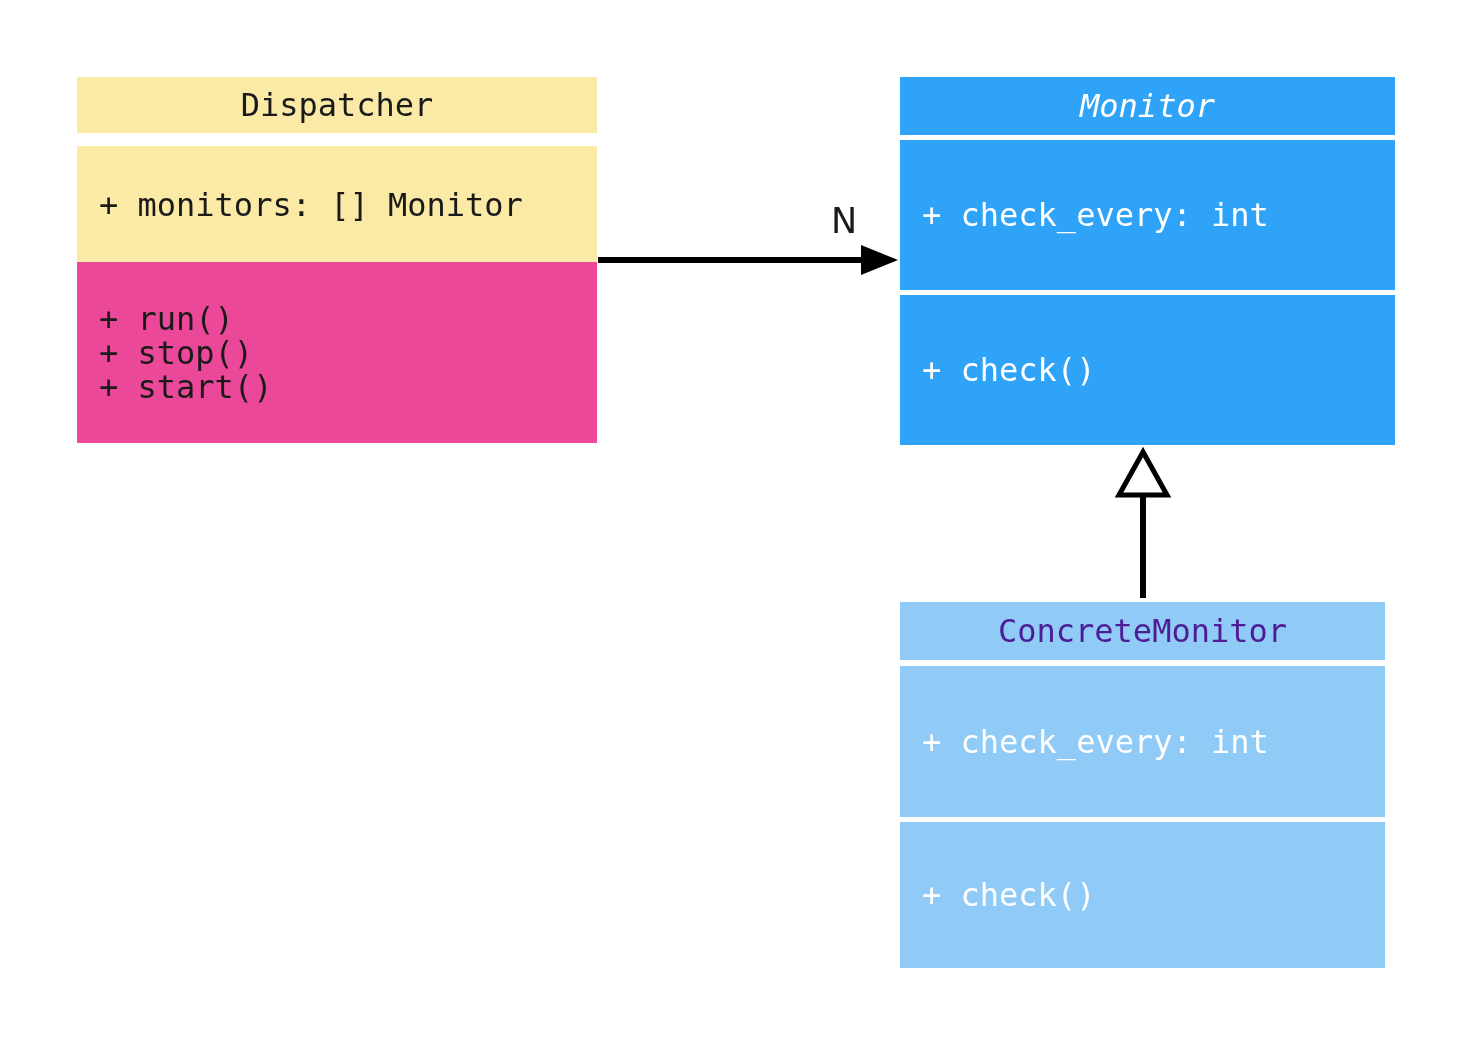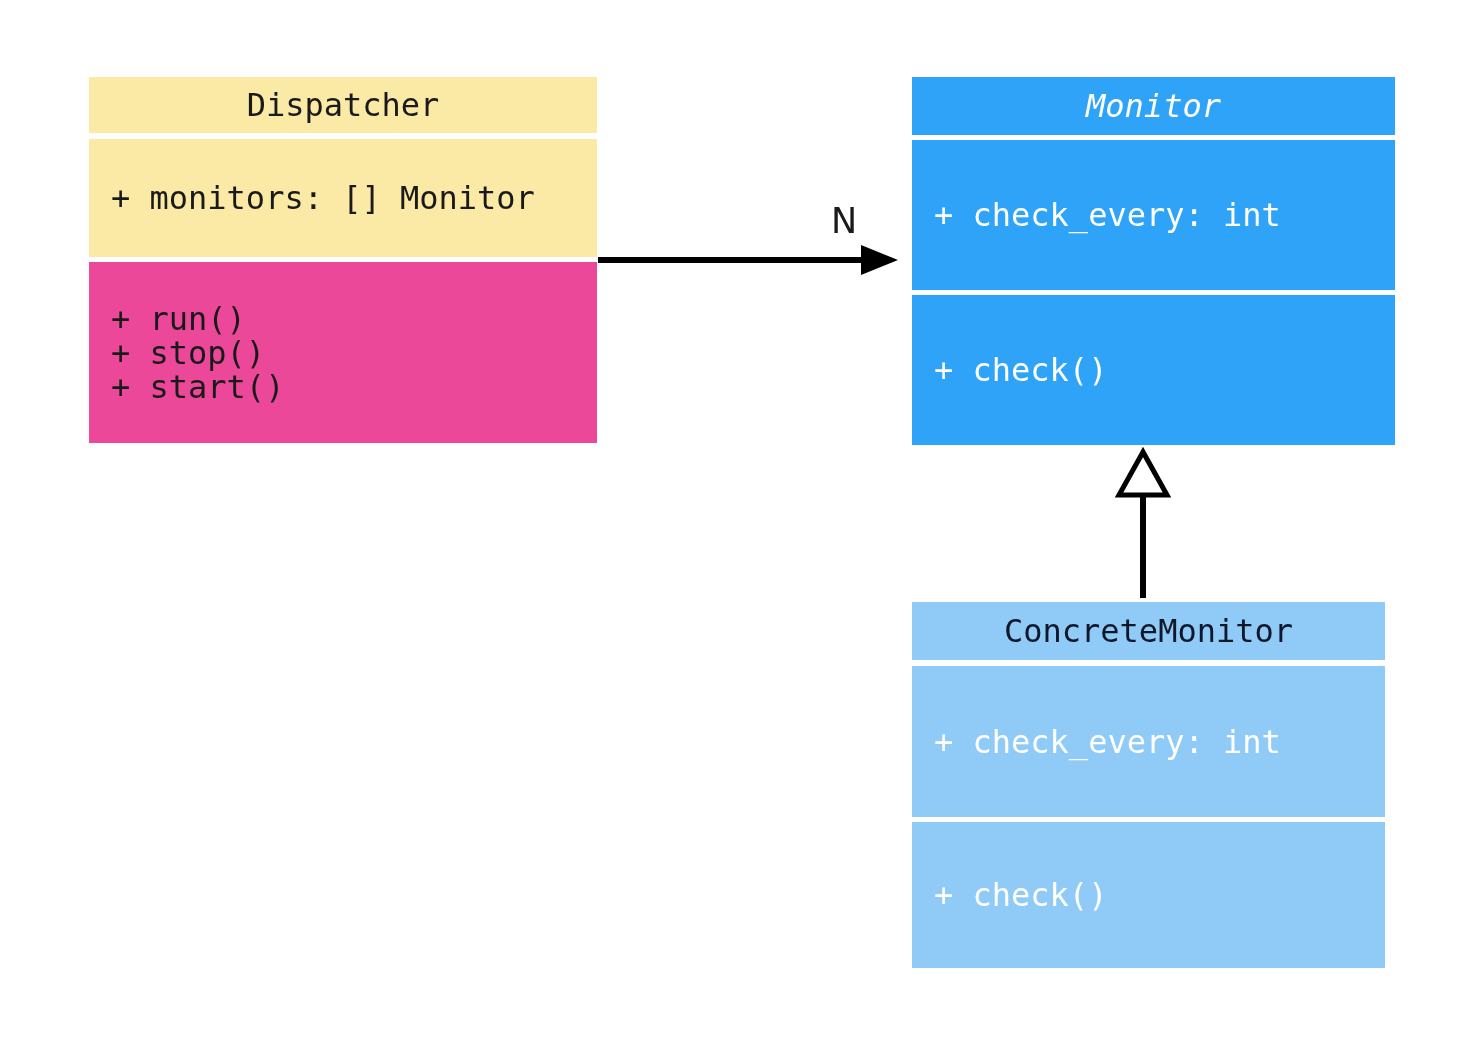--- a/index.html
+++ b/index.html
@@ -19,21 +19,20 @@
     position: absolute;
   }
   .band {
     position: absolute;
     left: 0;
     right: 0;
     display: flex;
     flex-direction: column;
     justify-content: center;
     font-size: 32px;
-    margin-left: 12px;
   }
   .band.title {
     align-items: center;
     text-align: center;
   }
   .band.body-band {
     padding-left: 22px;
     align-items: flex-start;
     text-align: left;
   }
@@ -66,21 +65,21 @@
 </style>
 </head>
 <body>
 
 <div class="canvas">
 
   <div class="uml-class" style="left:77px; top:77px; width:520px; height:366px;">
     <div class="band title" style="top: 0px; height: 56px; background-color: rgb(251, 233, 166); color: rgb(26, 26, 26);">
       <span class="line">Dispatcher</span>
     </div>
-    <div class="band body-band" style="top: 62px; height: 118px; background-color: rgb(251, 233, 166); color: rgb(26, 26, 26);">
+    <div class="band body-band" style="top: 69px; height: 118px; background-color: rgb(251, 233, 166); color: rgb(26, 26, 26);">
       <span class="line">+ monitors: [] Monitor</span>
     </div>
     <div class="band body-band" style="top: 185px; height: 181px; background-color: #ec4899; color: rgb(26, 26, 26);">
       <span class="line">+ run()</span>
       <span class="line">+ stop()</span>
       <span class="line">+ start()</span>
     </div>
   </div>
 
   <div class="uml-class" style="left:900px; top:77px; width:485px; height:368px;padding-left:10px;">
@@ -89,21 +88,21 @@
     </div>
     <div class="band body-band" style="top: 63px; height: 150px; background-color: rgb(46, 163, 247); color: rgb(255, 255, 255);">
       <span class="line">+ check_every: int</span>
     </div>
     <div class="band body-band" style="top: 218px; height: 150px; background-color: rgb(46, 163, 247); color: rgb(255, 255, 255);">
       <span class="line">+ check()</span>
     </div>
   </div>
 
   <div class="uml-class" style="left:900px; top:602px; width:485px; height:366px;">
-    <div class="band title" style="top: 0px; height: 58px; background-color: rgb(144, 203, 247); color: #0f172a;">
+    <div class="band title" style="top: 0px; height: 58px; background-color: rgb(144, 203, 247); color: #4c1d95;">
       <span class="line">ConcreteMonitor</span>
     </div>
     <div class="band body-band" style="top: 64px; height: 151px; background-color: rgb(144, 203, 247); color: rgb(255, 255, 255);">
       <span class="line">+ check_every: int</span>
     </div>
     <div class="band body-band" style="top: 220px; height: 146px; background-color: rgb(144, 203, 247); color: rgb(255, 255, 255);">
       <span class="line">+ check()</span>
     </div>
   </div>
 

